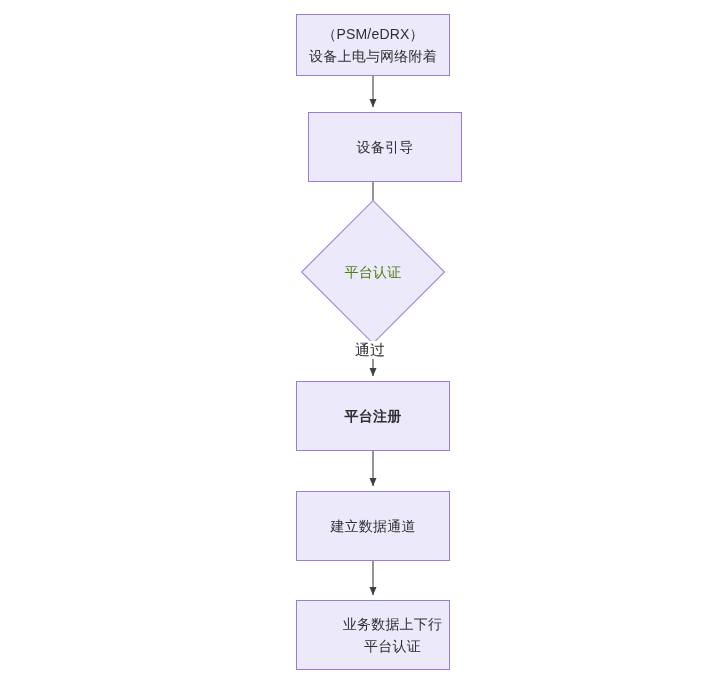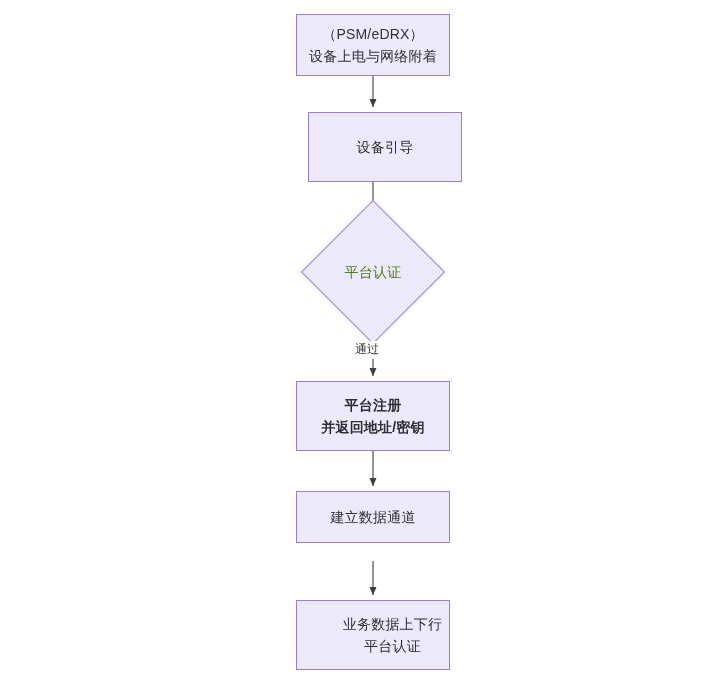--- a/index.html
+++ b/index.html
@@ -59,26 +59,25 @@
     position: relative;
     z-index: 2;
     font-size: 14px;
     line-height: 22px;
     color: #4d7c0f;
   }
   .edge-label {
     position: absolute;
     background: #ffffff;
     color: #2f2f33;
-    font-size: 12px;
+    font-size: 15px;
     line-height: 16px;
     padding: 1px 3px;
     white-space: nowrap;
     text-align: center;
-    font-family: Liberation Mono, monospace;
   }
 </style>
 </head>
 <body>
 
 <svg id="flow-canvas" viewBox="0 0 726 700" xmlns="http://www.w3.org/2000/svg">
   <defs>
     <marker id="arrowhead" markerWidth="9" markerHeight="9" refX="7.2" refY="3.2" orient="auto" markerUnits="strokeWidth">
       <path d="M0,0 L7.4,3.2 L0,6.4 z" fill="#3f3f46"></path>
     </marker>
@@ -114,23 +113,22 @@
   <span class="diamond-shape"></span>
   <span class="diamond-label">平台认证</span>
 </div>
 
 <div class="edge-label" style="left:352px; top:341px;">
   <span>通过</span>
 </div>
 
 <div class="node" style="left:296px; top:381px; width:154px; height:70px;font-weight:bold;">
   <span class="node-line">平台注册</span>
-  <span class="node-line">并返回地址/密钥</span>
 </div>
 
-<div class="node" style="left:296px; top:491px; width:154px; height:52px;">
+<div class="node" style="left:296px; top:491px; width:154px; height:70px;">
   <span class="node-line">建立数据通道</span>
 </div>
 
 <div class="node" style="left:296px; top:600px; width:154px; height:70px;padding-left:39px;">
   <span class="node-line">业务数据上下行</span>
   <span class="node-line">平台认证</span>
 </div>
 
 </body></html>

